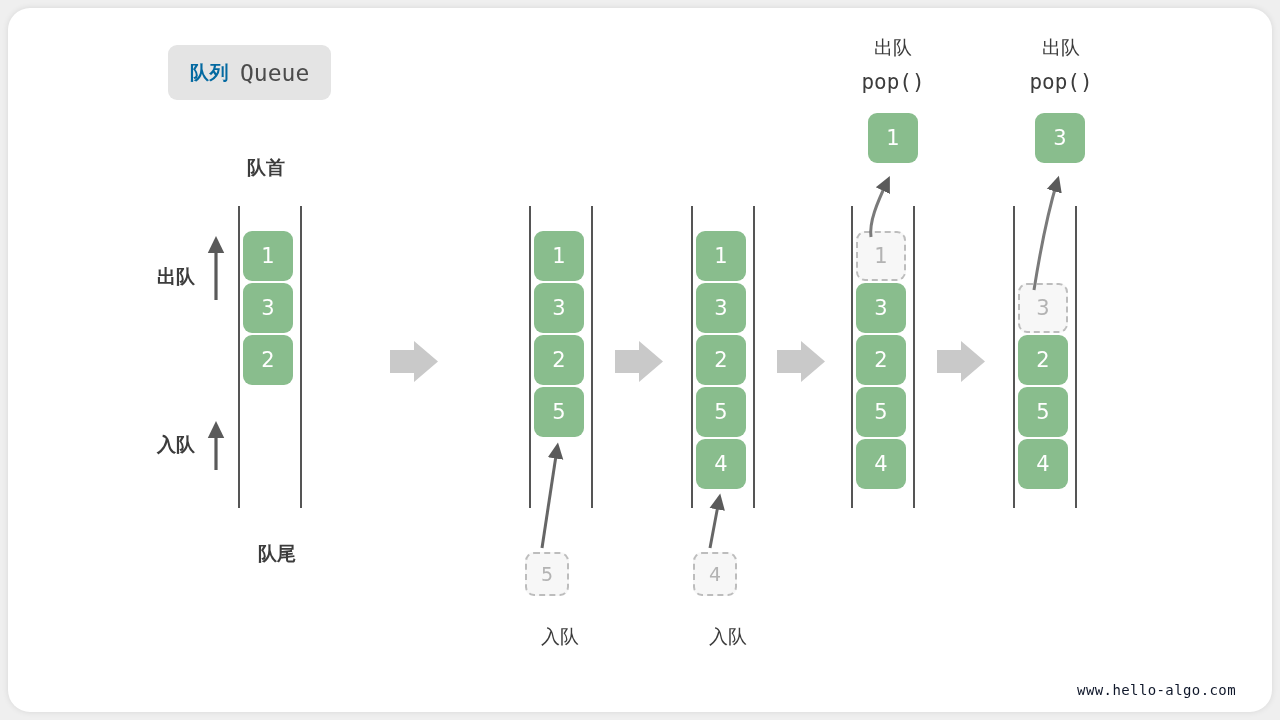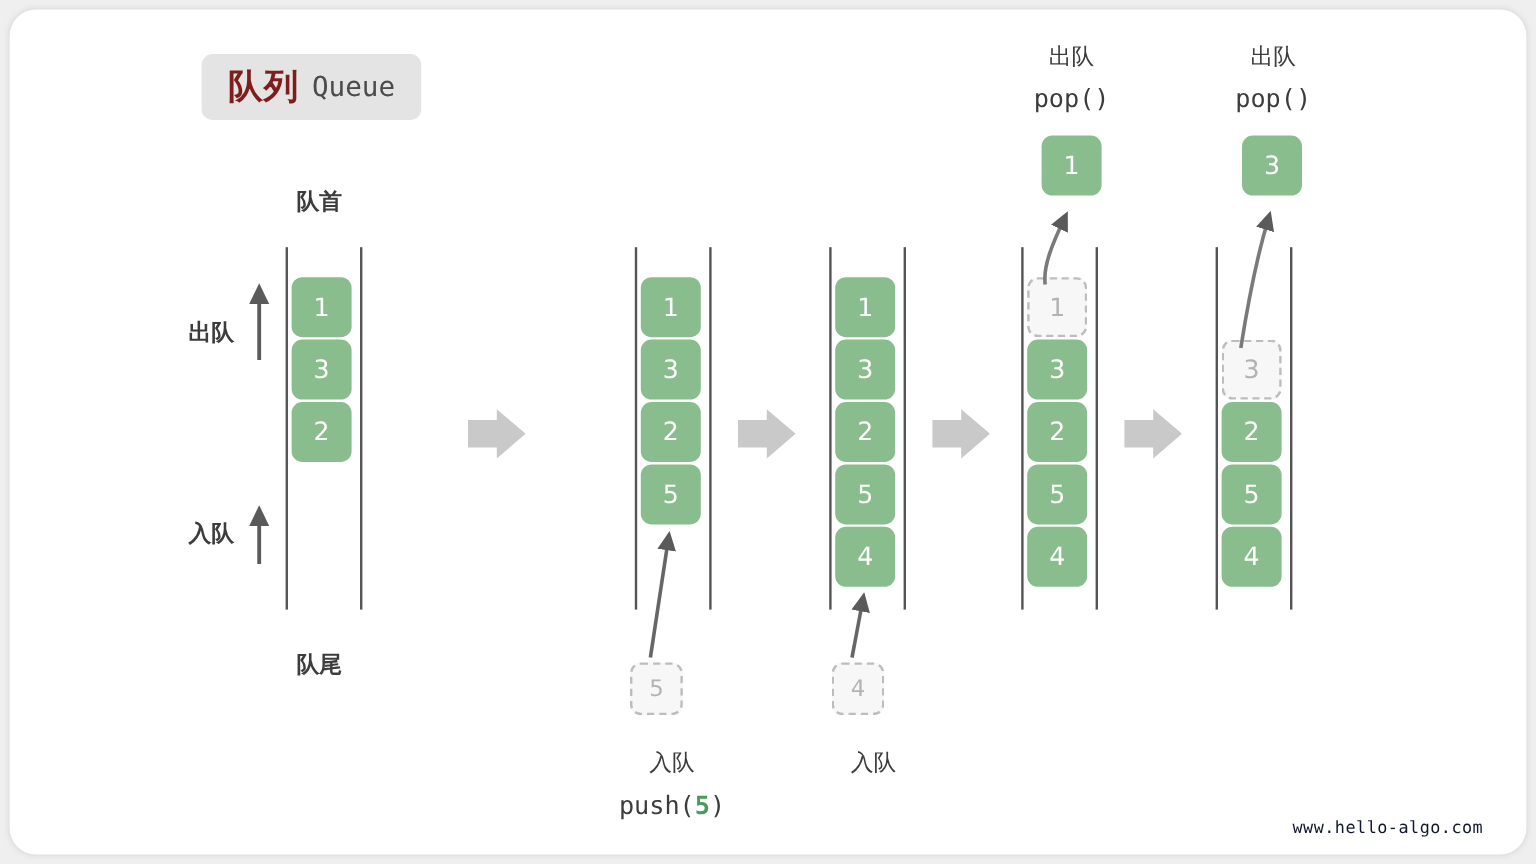--- a/index.html
+++ b/index.html
@@ -38,23 +38,23 @@
     height: 55px;
     padding: 0 22px;
     background: #e4e4e4;
     border-radius: 9px;
     display: flex;
     align-items: center;
     gap: 11px;
     white-space: nowrap;
   }
   .title-cn {
-    font-size: 29px;
+    font-size: 19px;
     font-weight: bold;
-    color: #7f1d1d;
+    color: #0369a1;
     letter-spacing: 0.5px;
   }
   .title-en {
     font-size: 23px;
     color: #4b4b4b;
     font-family: "DejaVu Sans Mono", "Liberation Mono", monospace;
   }
 
   
   .lbl {
@@ -143,21 +143,21 @@
 
 <div id="canvas">
   <div class="card"></div>
 
   <div class="title-chip">
     <span class="title-cn">队列</span>
     <span class="title-en">Queue</span>
   </div>
 
   <div class="lbl" style="left:236px; top:155px; width:60px;">队首</div>
-  <div class="lbl" style="left:236px; top:541px; width:60px;">队尾</div>
+  <div class="lbl" style="left:236px; top:541px; width:60px;text-align:right;">队尾</div>
 
   <div class="lbl" style="left:148px; top:264px; width:56px;">出队</div>
   <div class="lbl" style="left:148px; top:432px; width:56px;">入队</div>
 
   <div class="col">
     <div class="rail" style="left:238px; top:206px; height:302px;"></div>
     <div class="rail" style="left:300px; top:206px; height:302px;"></div>
     <div class="cell" style="left:243px; top:231px;">1</div>
     <div class="cell" style="left:243px; top:283px;">3</div>
     <div class="cell" style="left:243px; top:335px;">2</div>
@@ -200,21 +200,20 @@
     <div class="rail" style="left:1075px; top:206px; height:302px;"></div>
     <div class="cell ghost" style="left:1018px; top:283px;">3</div>
     <div class="cell" style="left:1018px; top:335px;">2</div>
     <div class="cell" style="left:1018px; top:387px;">5</div>
     <div class="cell" style="left:1018px; top:439px;">4</div>
     <div class="cell" style="left:1035px; top:113px;">3</div>
   </div>
 
   <div class="mono-lbl" style="left:470px; top:620px; width:180px;">
     <span class="cn">入队</span>
-    <span class="code"><span>push(</span><span class="num">5</span><span>)</span></span>
   </div>
 
   <div class="mono-lbl" style="left:638px; top:620px; width:180px;">
     <span class="cn">入队</span>
   </div>
 
   <div class="mono-lbl" style="left:803px; top:31px; width:180px;">
     <span class="cn">出队</span>
     <span class="code">pop()</span>
   </div>

